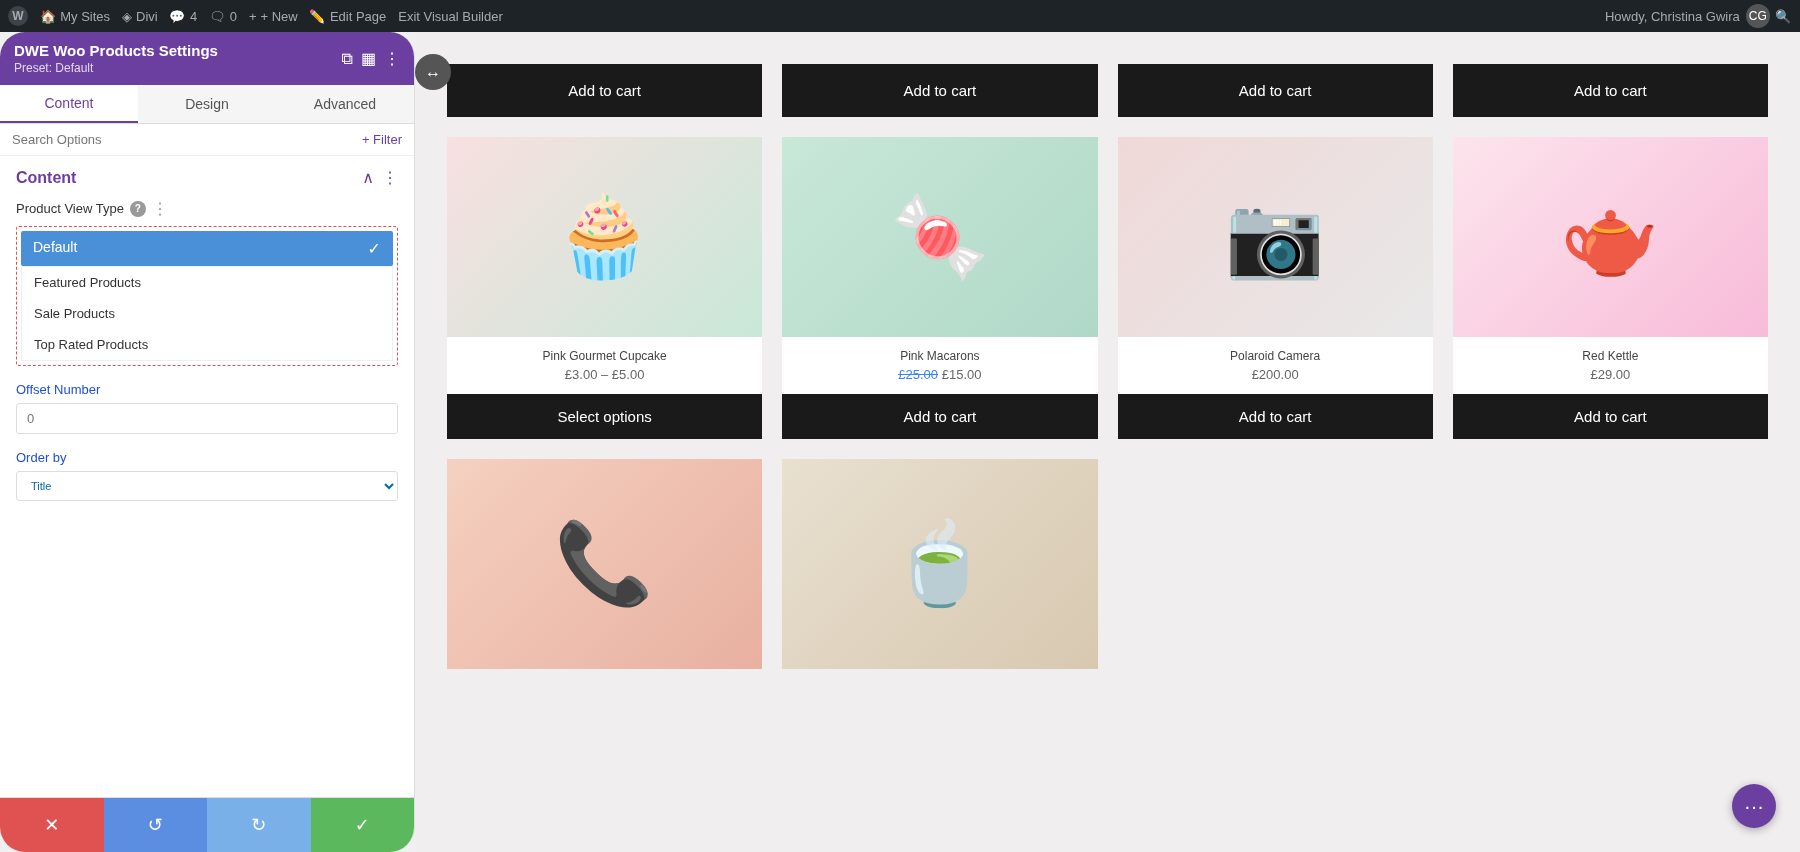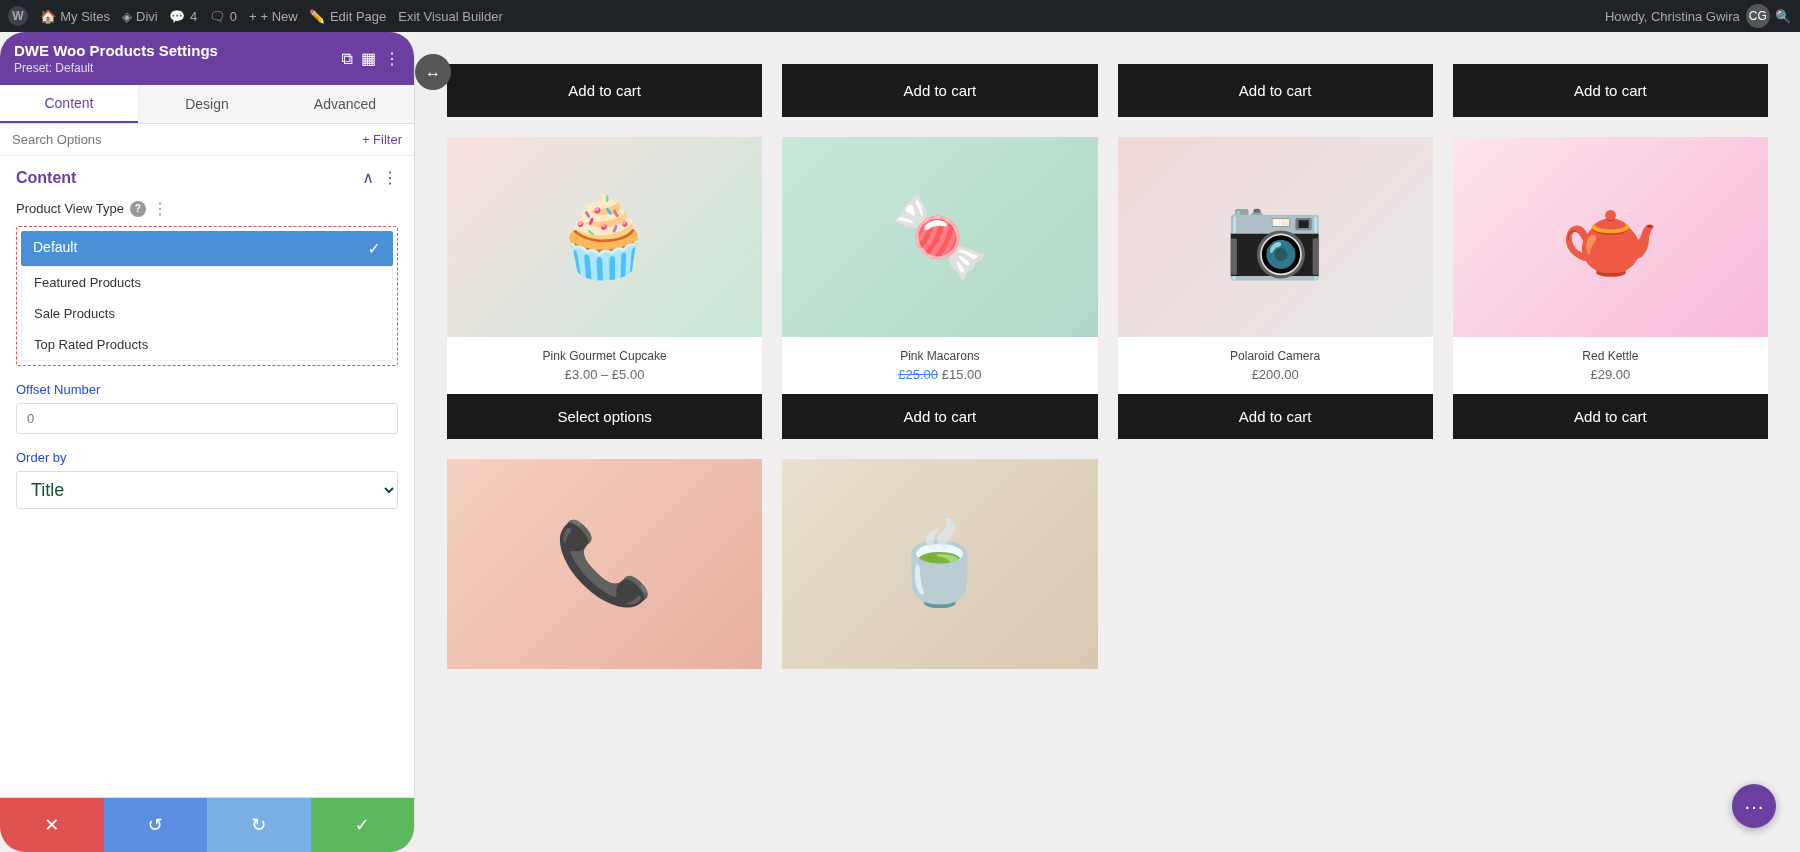--- a/index.html
+++ b/index.html
@@ -212,22 +212,22 @@
       padding: 7px 10px;
       font-size: 13px;
       color: #999;
       outline: none;
     }
     .field-select {
       width: 100%;
       border: 1px solid #ddd;
       border-radius: 3px;
       padding: 7px 10px;
-      font-size: 18px;
-      color: #14532d;
+      font-size: 11px;
+      color: #0369a1;
       background: #fff;
       outline: none;
       cursor: pointer;
     }
 
     
     .action-bar {
       display: flex;
       border-top: 1px solid #ddd;
       margin-top: auto;

